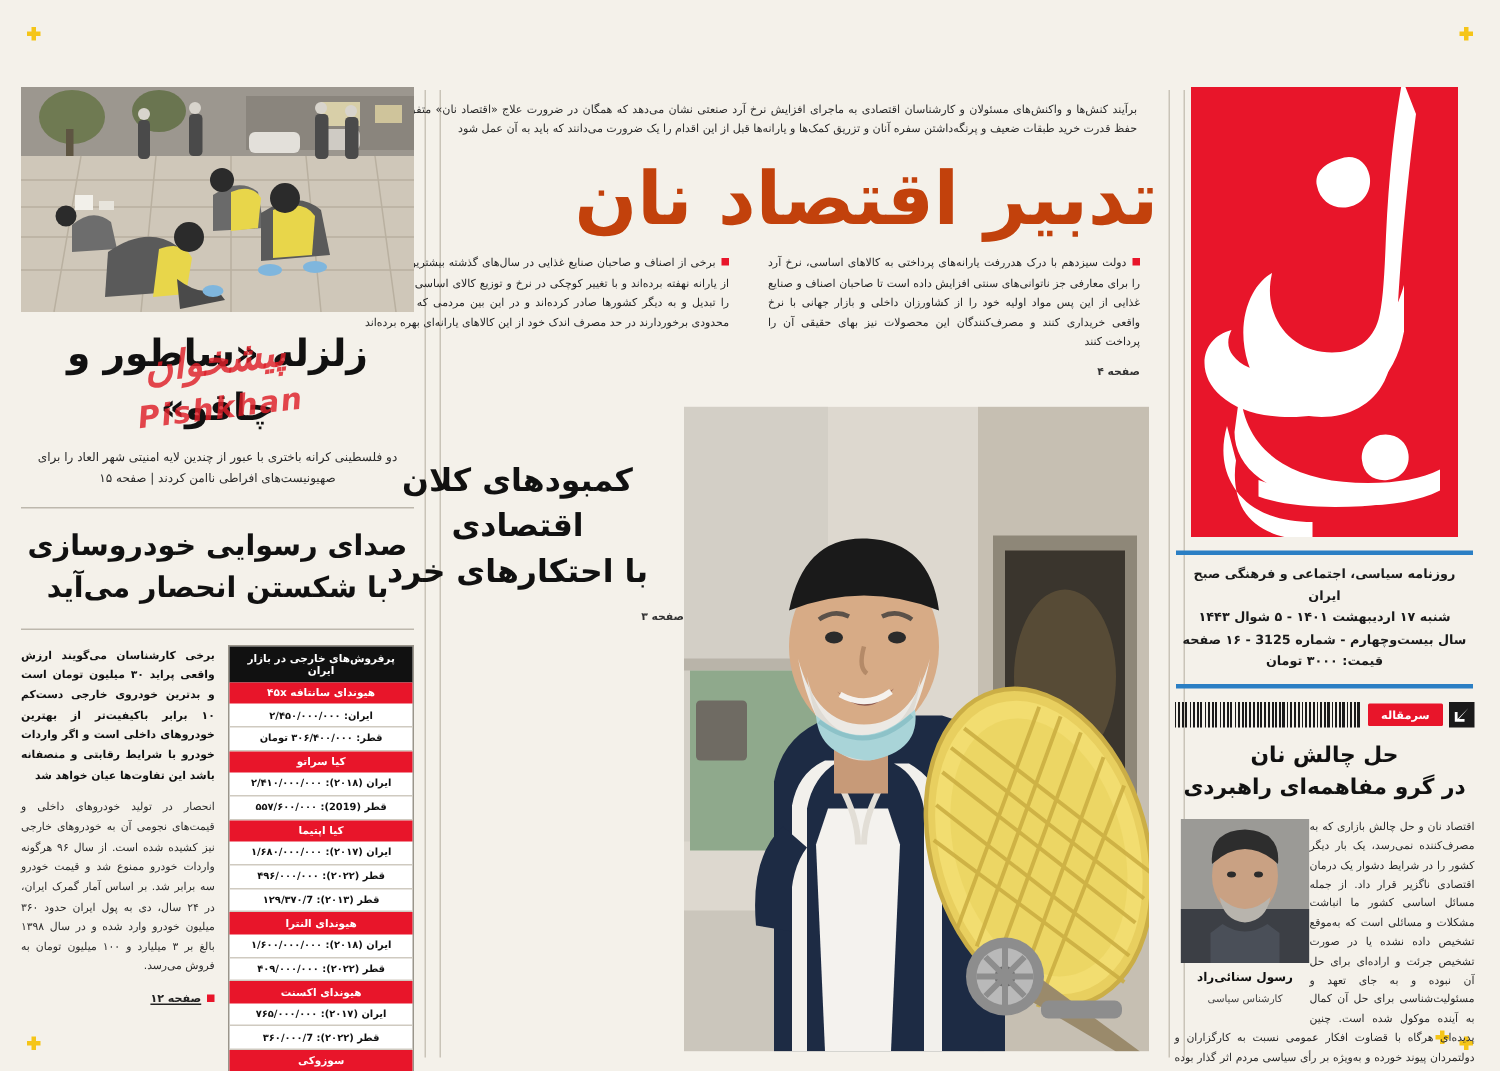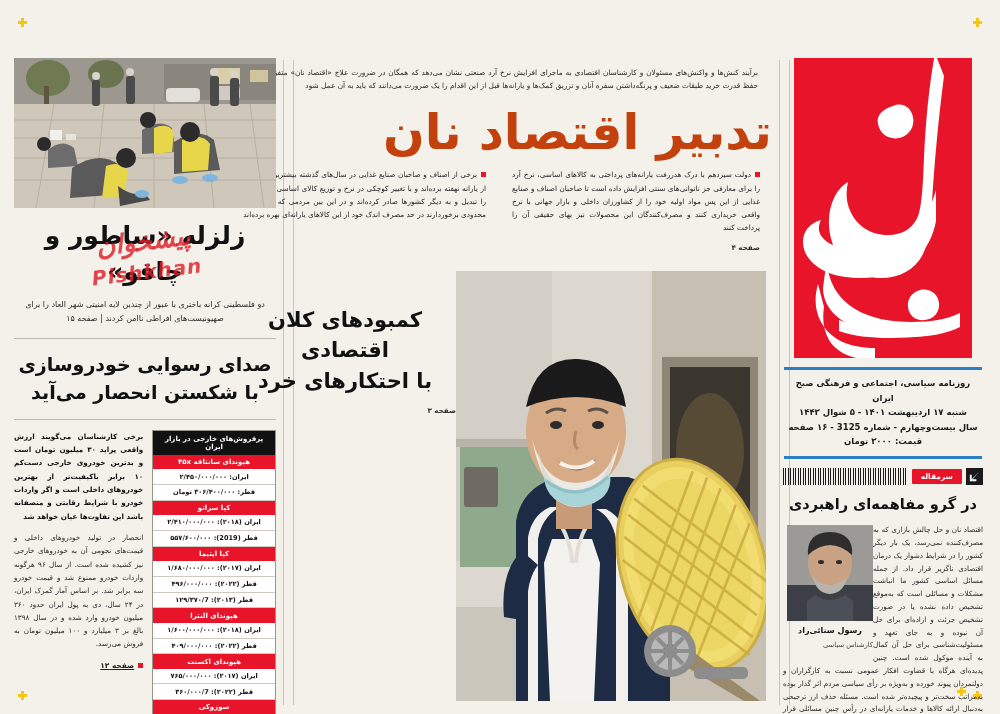--- a/index.html
+++ b/index.html
@@ -75,21 +75,21 @@
   .author-float{
     float:left;width:86px;margin:1px 0 4px 4px;
   }
   .author-photo{
     width:86px;height:96px;position:relative;overflow:hidden;background:#8d8madd;
   }
   .author-name{
     text-align:center;font-size:8px;font-weight:700;color:#111;margin-top:3px;
   }
   .author-role{
-    text-align:right;font-size:6.8px;color:#444;margin-top:1px;
+    text-align:center;font-size:6.8px;color:#444;margin-top:1px;
   }
 
   
   .center-col{
     position:absolute;right:228px;top:58px;width:546px;height:645px;
   }
   .lede{
     font-size:7.4px;line-height:1.75;color:#2a2a2a;text-align:justify;
     padding:9px 14px 0 14px;
   }
@@ -241,20 +241,21 @@
       <div class="logo-mini">
         <svg viewBox="0 0 14 14">
           <path fill="#ffffff" d="M12 2 L4 10 L4 5 L2 5 L2 12 L9 12 L9 10 L5 10 Z"></path>
         </svg>
       </div>
       <div class="badge-serm">سرمقاله</div>
       <div class="barcode"></div>
     </div>
 
     <div class="edit-title">
+      <div>حل چالش نان</div>
       <div>در گرو مفاهمه‌ای راهبردی</div>
     </div>
 
     <div class="edit-body">
       <div class="author-float">
         <div class="author-photo">
           <svg viewBox="0 0 86 96" preserveAspectRatio="none">
             <rect width="86" height="96" fill="#9b9a96"></rect>
             <rect y="60" width="86" height="36" fill="#3c3f45"></rect>
             <ellipse cx="43" cy="38" rx="22" ry="27" fill="#c9a183"></ellipse>

